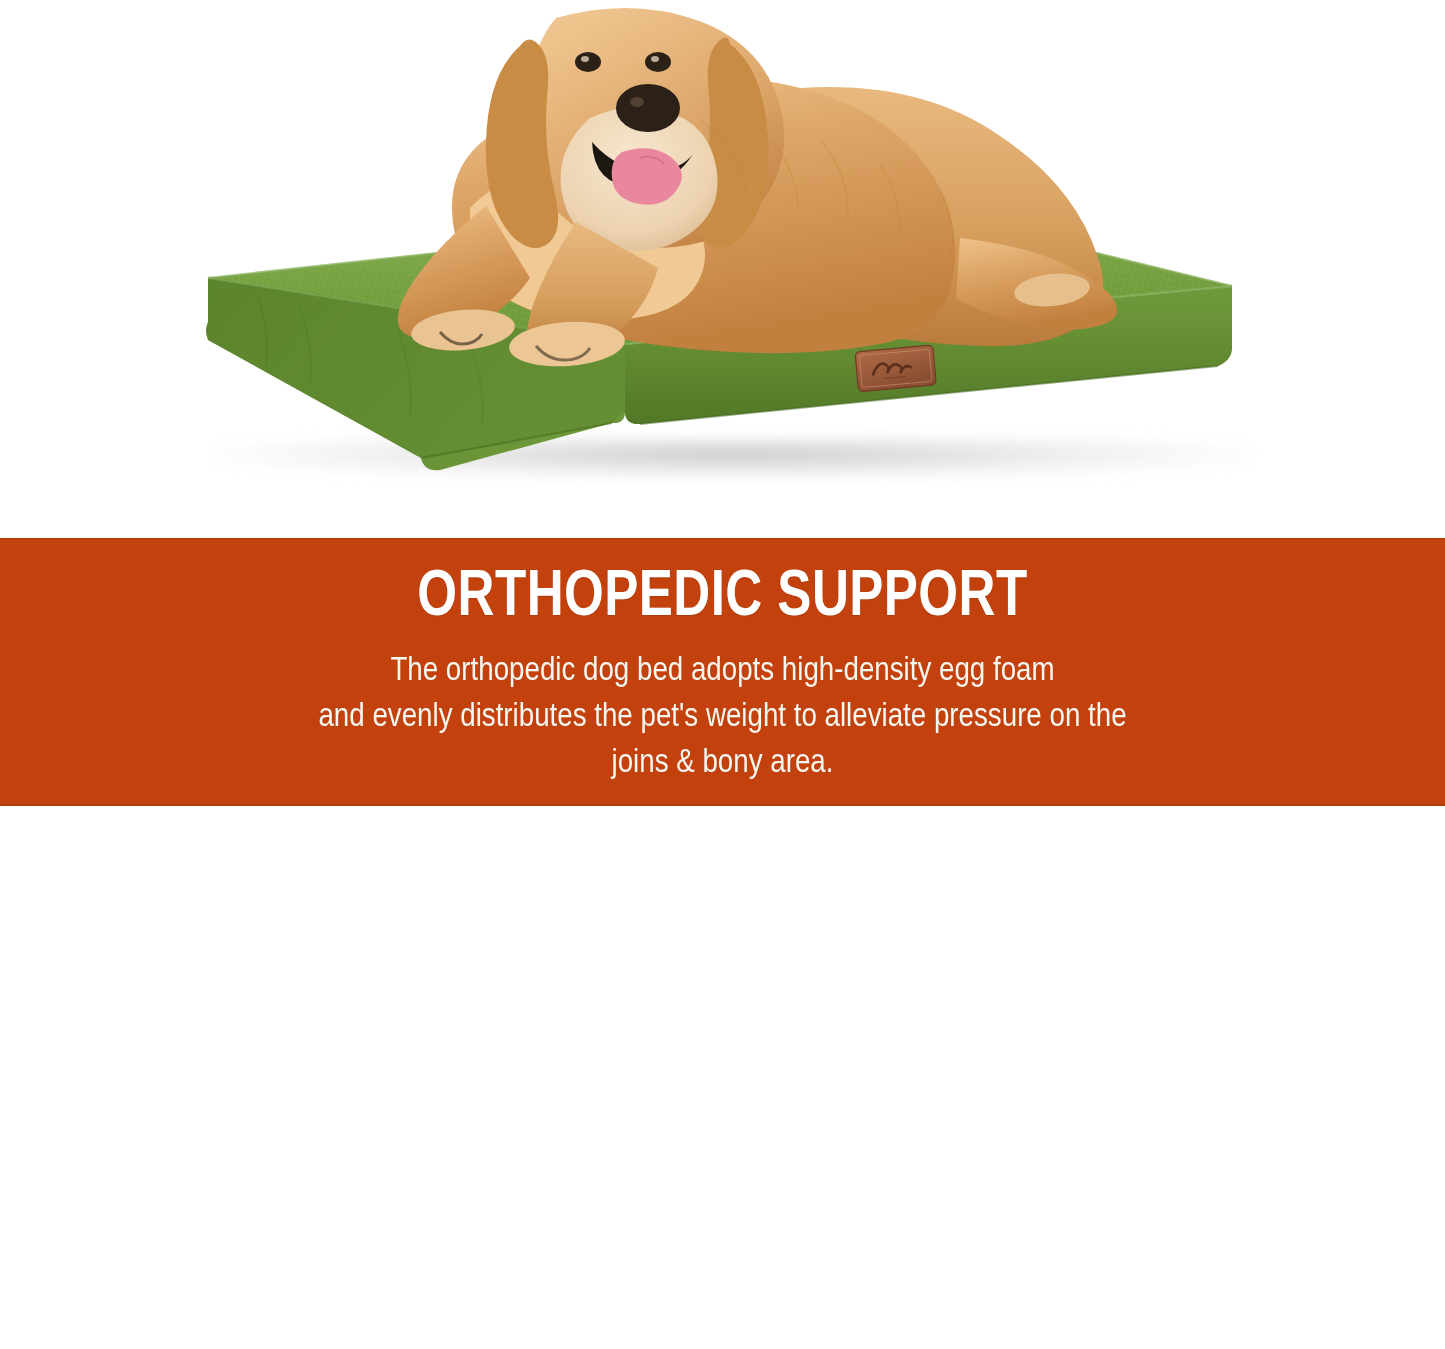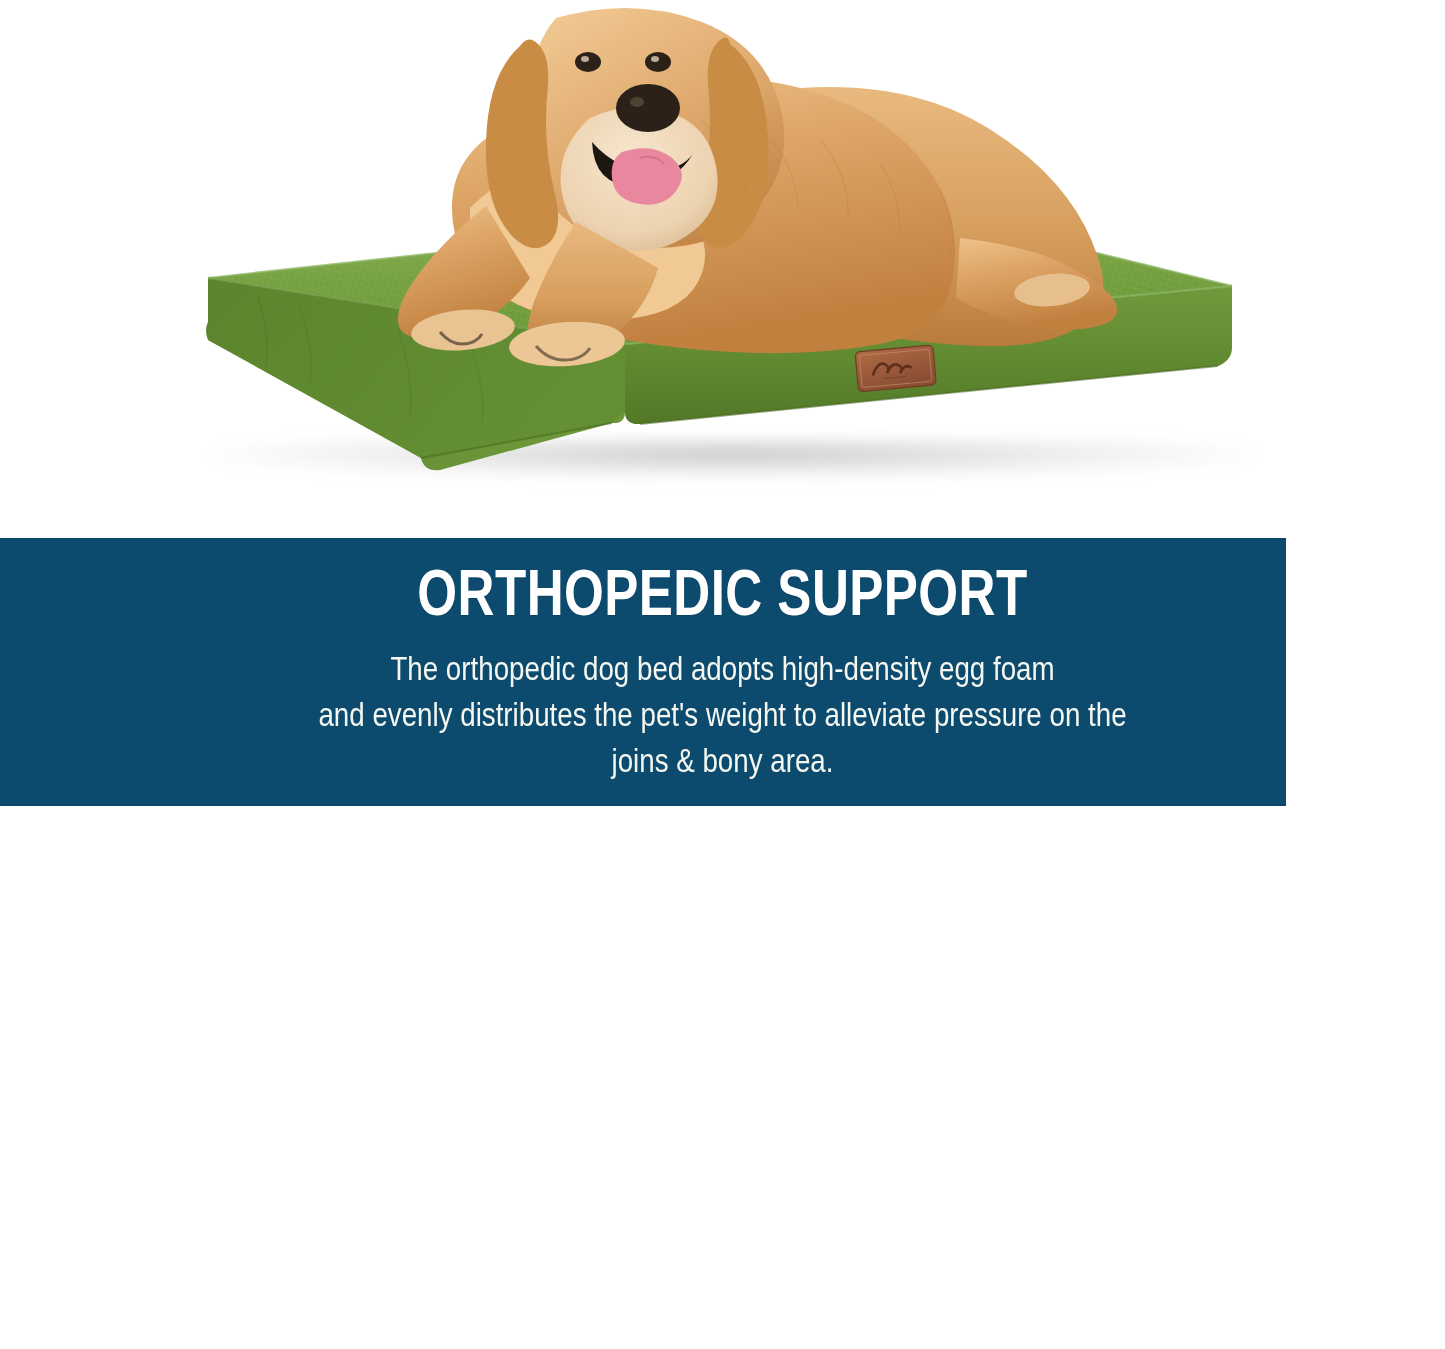--- a/index.html
+++ b/index.html
@@ -19,22 +19,22 @@
   #hero-stage{position:absolute;left:0;top:0;width:1445px;height:540px;}
 
   .bed-shadow{
     position:absolute;left:215px;top:438px;width:1035px;height:42px;
     background:radial-gradient(ellipse at 50% 40%, rgba(130,130,130,.40) 0%, rgba(160,160,160,.16) 48%, rgba(255,255,255,0) 76%);
     filter:blur(6px);
   }
 
   
   #banner{
-    position:absolute;left:0;top:538px;width:1286px;height:268px;
-    background:#0c4a6e;
+    position:absolute;left:0;top:538px;width:1445px;height:268px;
+    background:#c2410c;
     box-shadow:inset 0 1px 0 rgba(0,0,0,.10), inset 0 -2px 0 rgba(0,0,0,.07);
   }
   #banner-title{
     position:absolute;left:0;top:22px;width:1445px;
     text-align:center;color:#ffffff;
     font-size:64px;font-weight:bold;
     letter-spacing:.5px;
     transform:scaleX(.80);
     font-family:"Liberation Sans", sans-serif;
     line-height:1.05;

